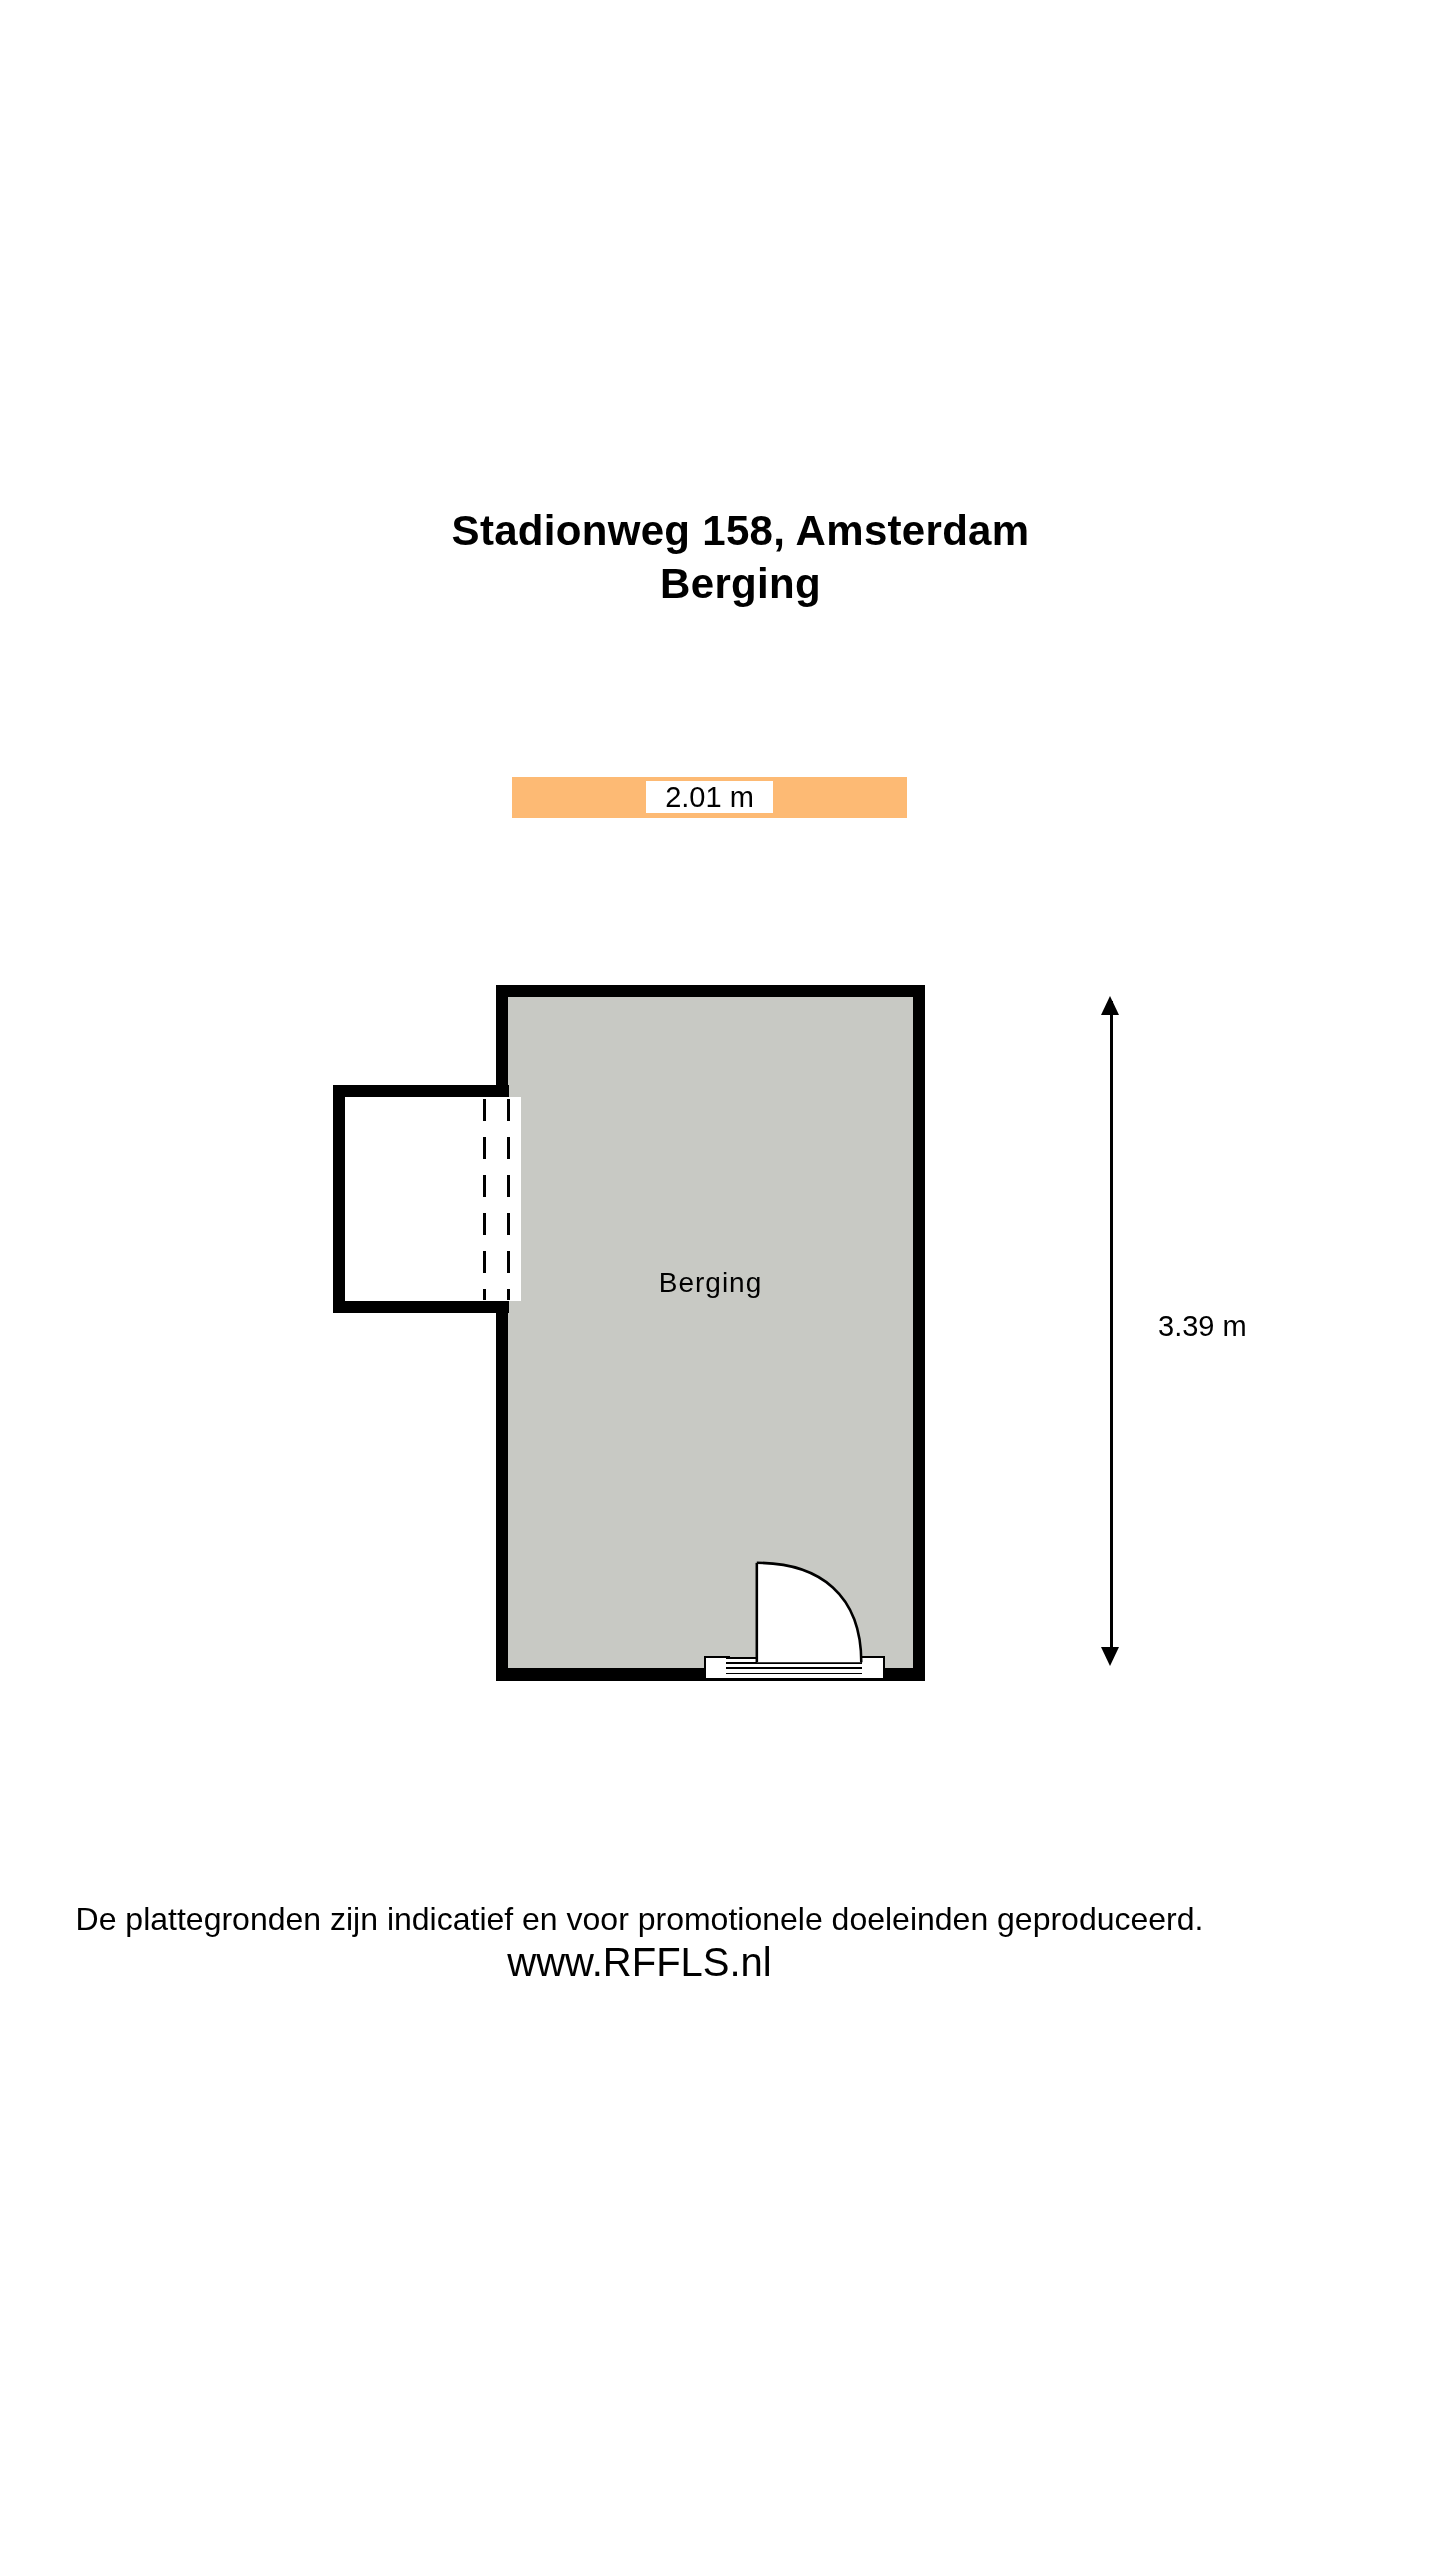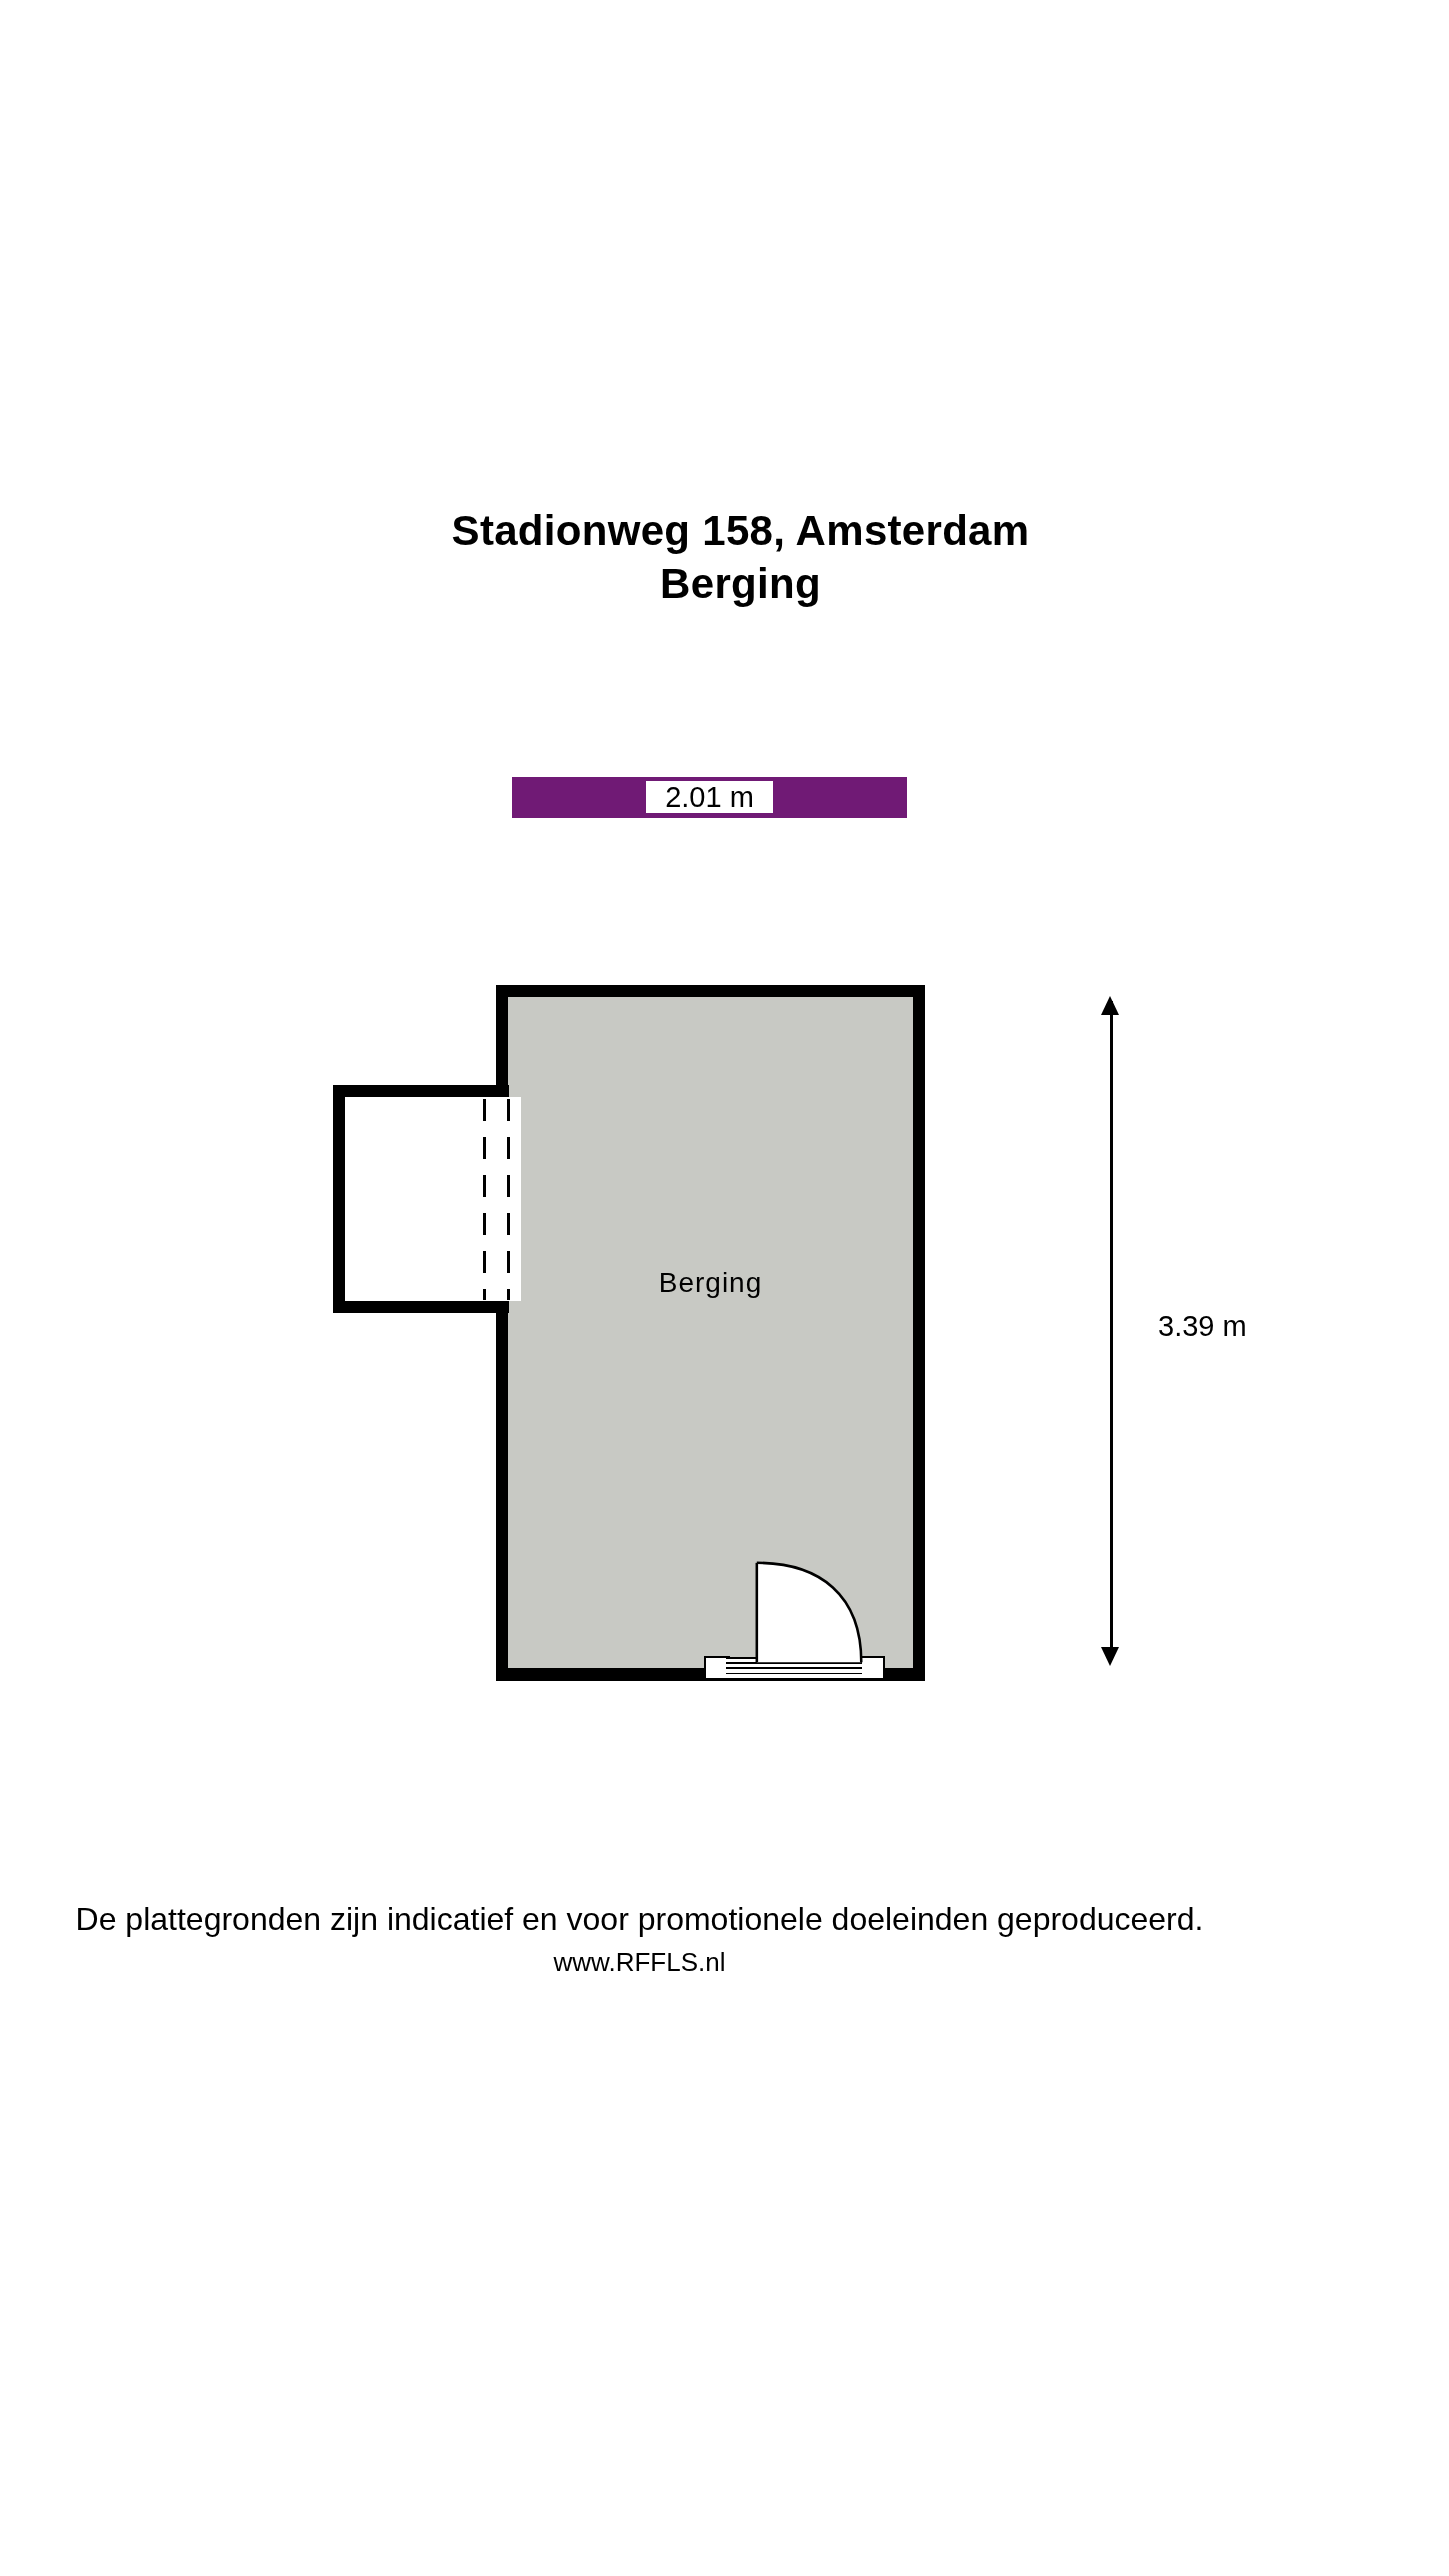--- a/index.html
+++ b/index.html
@@ -81,21 +81,21 @@
     border-left: 19px solid #000;
   }
   .dim-h .label {
     position: absolute;
     left: 0;
     top: 0;
     width: 395px;
     text-align: center;
     font-size: 29px;
     line-height: 41px;
-    background: #701a75;
+    background: #fdba74;
   }
   .dim-h .label span {
     background: #fff;
     padding: 0 19px;
   }
 
   
   .dim-v {
     position: absolute;
     left: 1091px;
@@ -242,21 +242,21 @@
   .footer {
     position: absolute;
     left: 0;
     top: 1898px;
     width: 1279px;
     text-align: center;
   }
   .footer div { line-height: 43px; }
   .f1 { font-size: 32px; }
   .f2 { font-size: 30px; }
-  .f3 { font-size: 26px; }
+  .f3 { font-size: 40px; }
 </style>
 </head>
 <body>
 
 <div class="title-block">
   <div class="title-line1">Stadionweg 158, Amsterdam</div>
   <div class="title-line2">Berging</div>
 </div>
 
 <div class="plan">

